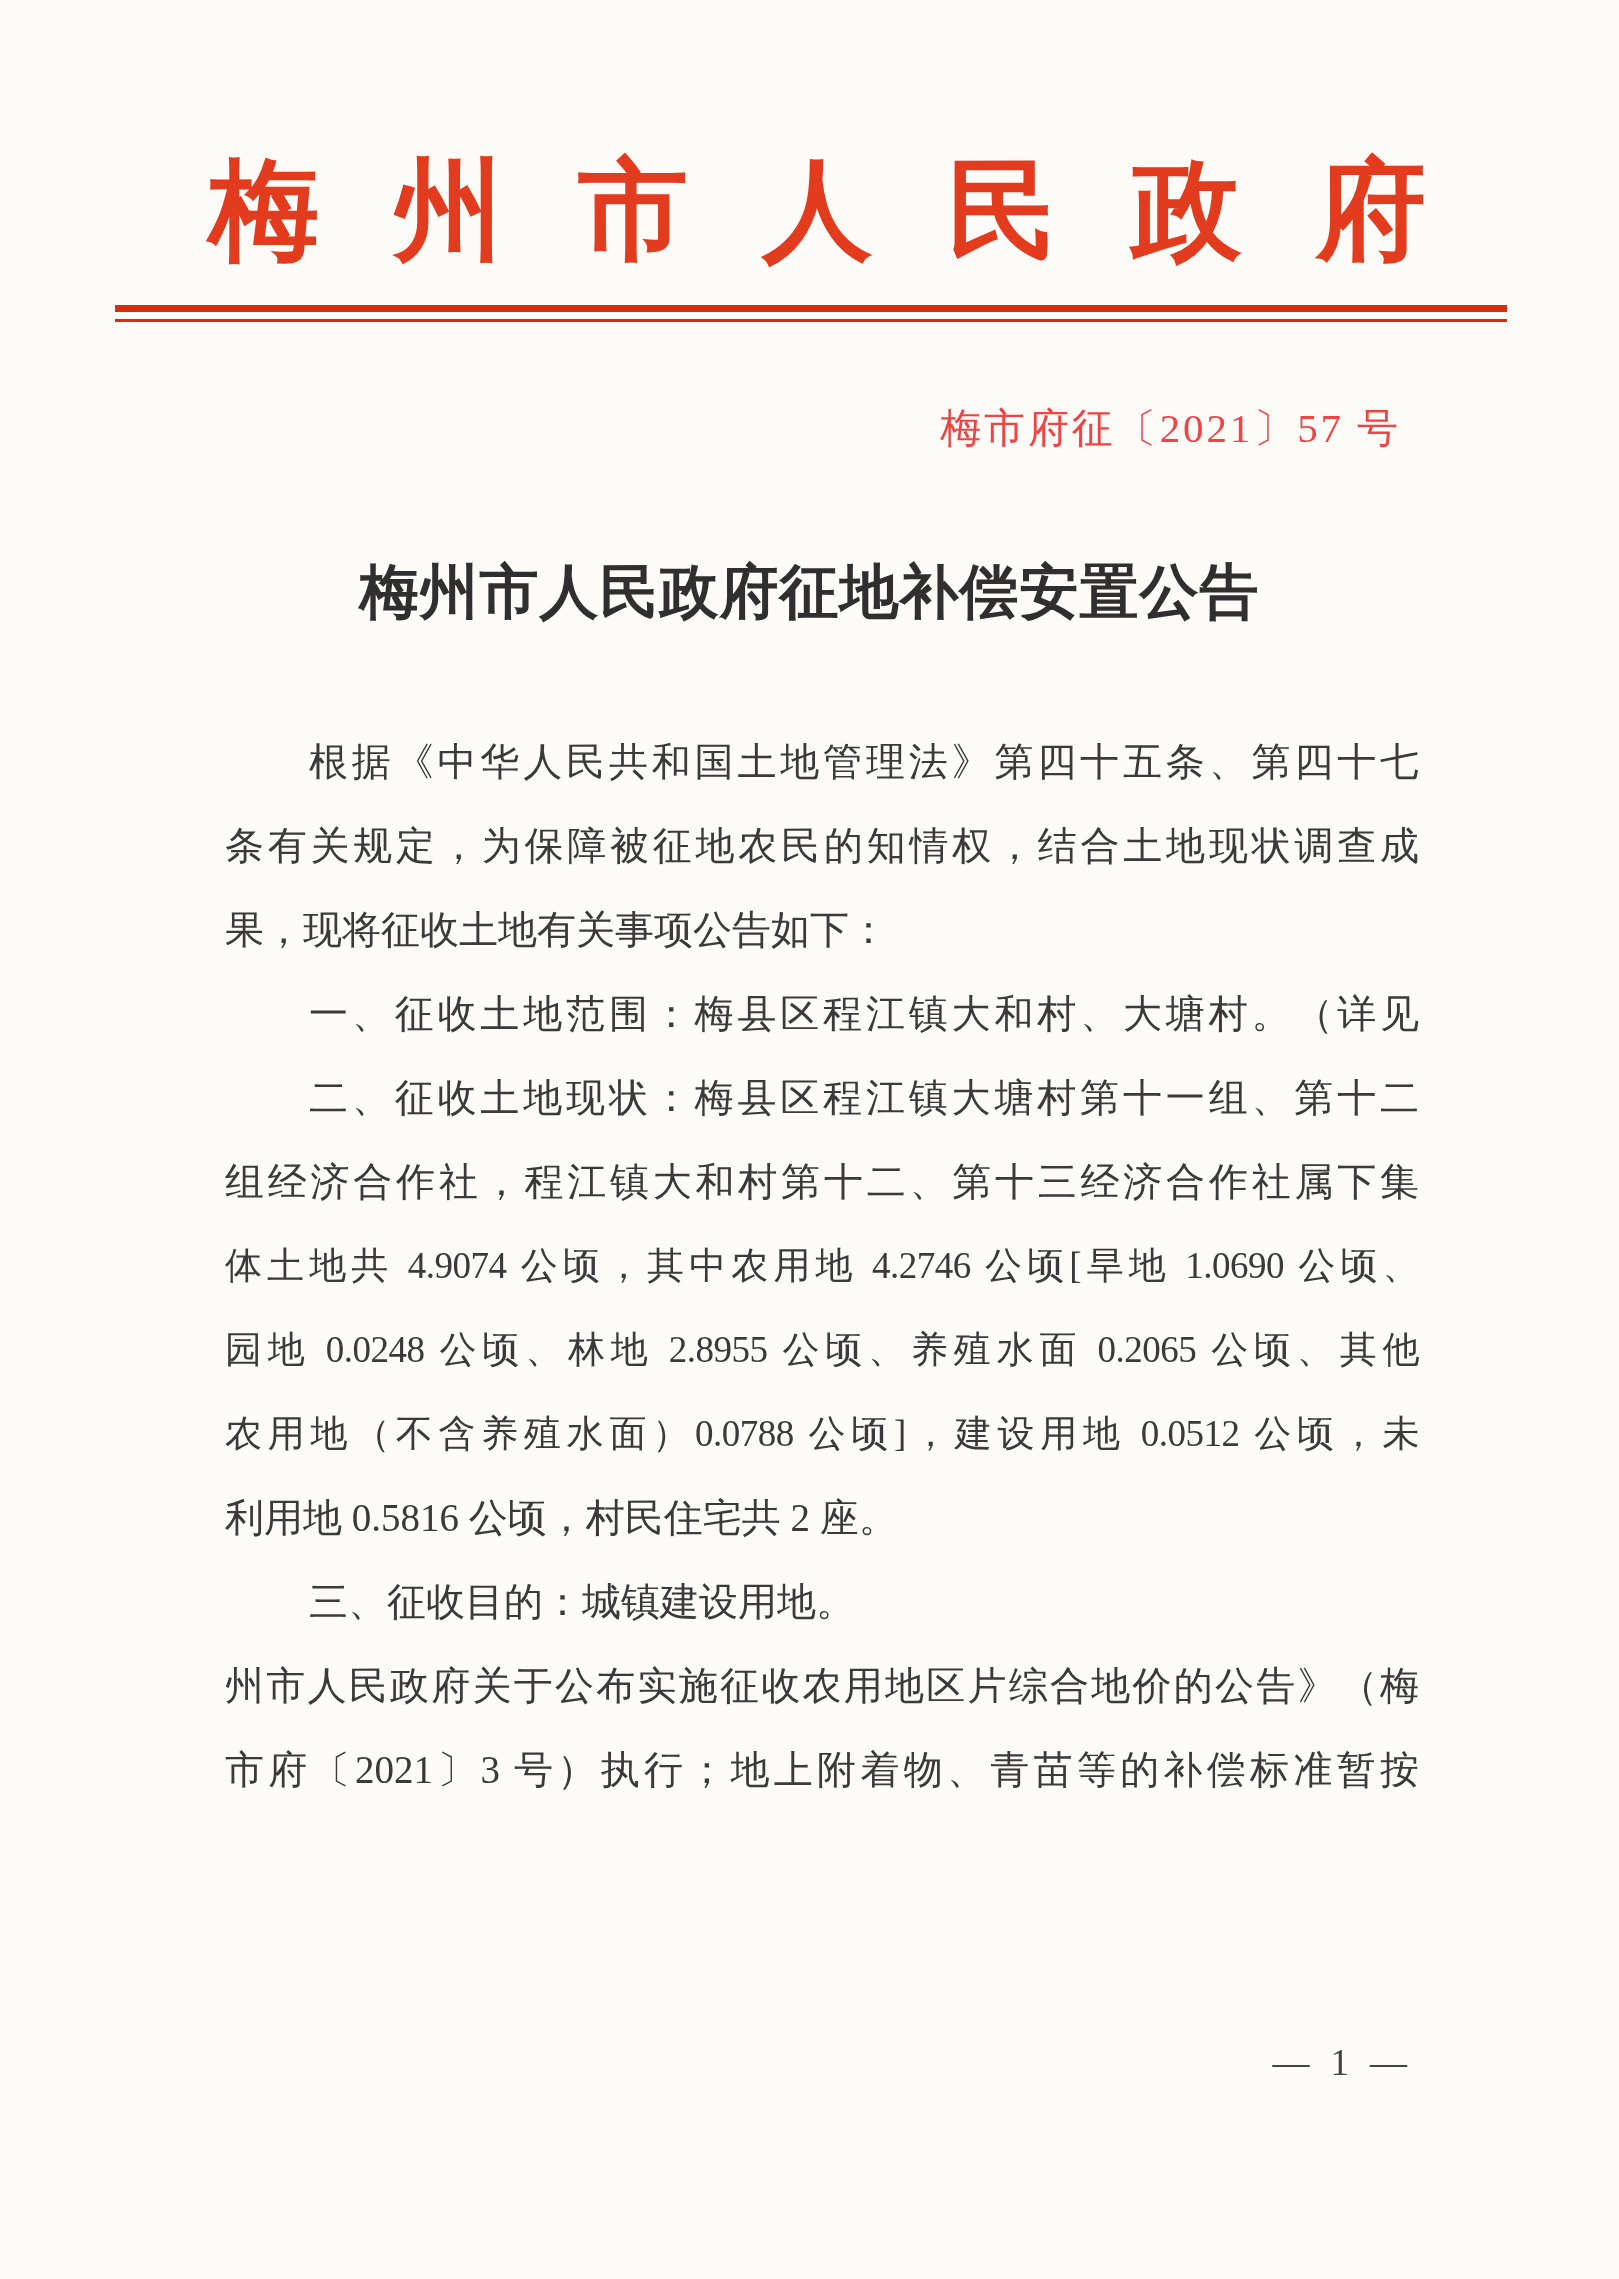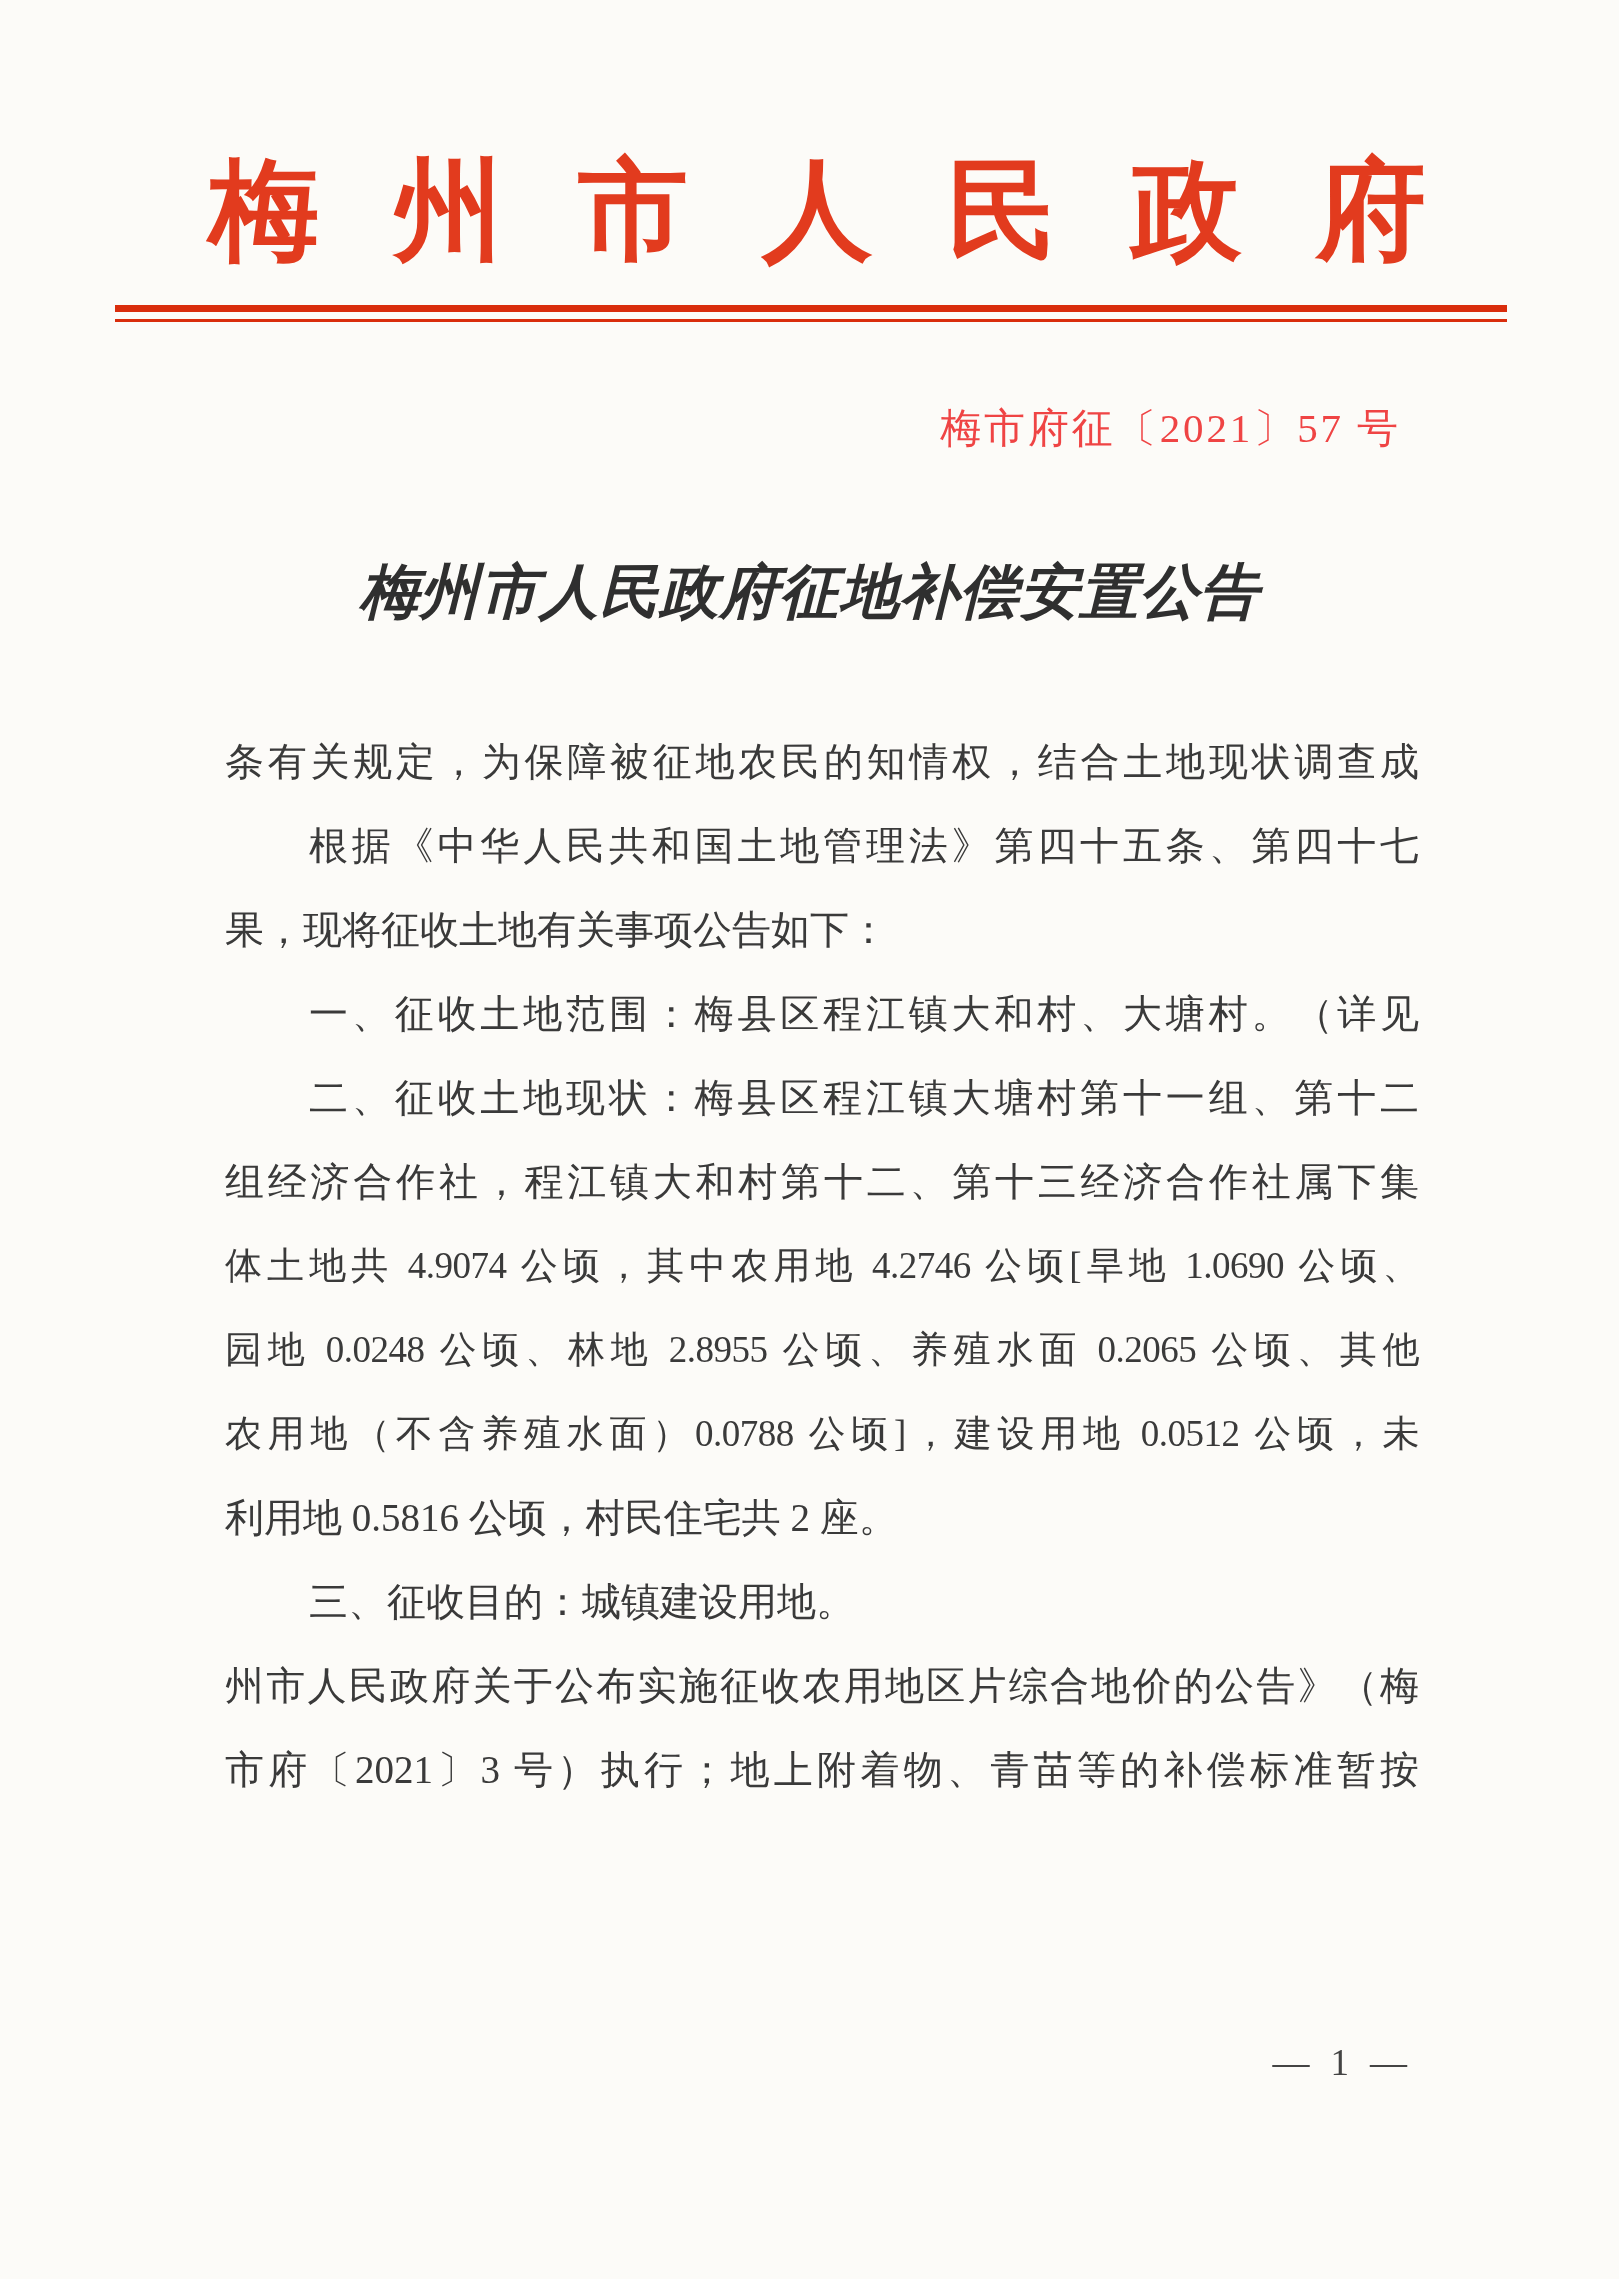--- a/index.html
+++ b/index.html
@@ -35,21 +35,21 @@
   .doc-number{
     position:absolute;right:218px;top:402px;
     font-size:41px;line-height:53px;letter-spacing:2.9px;
     color:#ef4444;white-space:nowrap;
   }
   
   .doc-title{
     position:absolute;left:0;top:557px;width:1619px;
     text-align:center;
     font-size:59px;font-weight:700;letter-spacing:1px;
-    color:#2f2f2f;line-height:71px;font-style:italic;
+    color:#2f2f2f;line-height:71px;
   }
   
   .body-text{
     position:absolute;left:225px;top:720px;width:1194px;
     color:#3a3a3a;
     font-size:39px;
   }
   .ln{
     height:84px;line-height:84px;
     overflow:hidden;
@@ -82,22 +82,22 @@
     <span>府</span>
   </div>
   <div class="rule-thick"></div>
   <div class="rule-thin"></div>
 
   <div class="doc-number">梅市府征〔2021〕57 号</div>
 
   <div class="doc-title">梅州市人民政府征地补偿安置公告</div>
 
   <div class="body-text">
+    <div class="ln ln-ind">根据《中华人民共和国土地管理法》第四十五条、第四十七</div>
     <div class="ln">条有关规定，为保障被征地农民的知情权，结合土地现状调查成</div>
-    <div class="ln ln-ind">根据《中华人民共和国土地管理法》第四十五条、第四十七</div>
     <div class="ln ln-end">果，现将征收土地有关事项公告如下：</div>
     <div class="ln ln-ind">一、征收土地范围：梅县区程江镇大和村、大塘村。（详见</div>
     <div class="ln ln-ind">二、征收土地现状：梅县区程江镇大塘村第十一组、第十二</div>
     <div class="ln">组经济合作社，程江镇大和村第十二、第十三经济合作社属下集</div>
     <div class="ln ln-num">体土地共 4.9074 公顷，其中农用地 4.2746 公顷[旱地 1.0690 公顷、</div>
     <div class="ln ln-num">园地 0.0248 公顷、林地 2.8955 公顷、养殖水面 0.2065 公顷、其他</div>
     <div class="ln ln-num">农用地（不含养殖水面）0.0788 公顷]，建设用地 0.0512 公顷，未</div>
     <div class="ln ln-end">利用地 0.5816 公顷，村民住宅共 2 座。</div>
     <div class="ln ln-ind ln-end">三、征收目的：城镇建设用地。</div>
     <div class="ln">州市人民政府关于公布实施征收农用地区片综合地价的公告》（梅</div>

